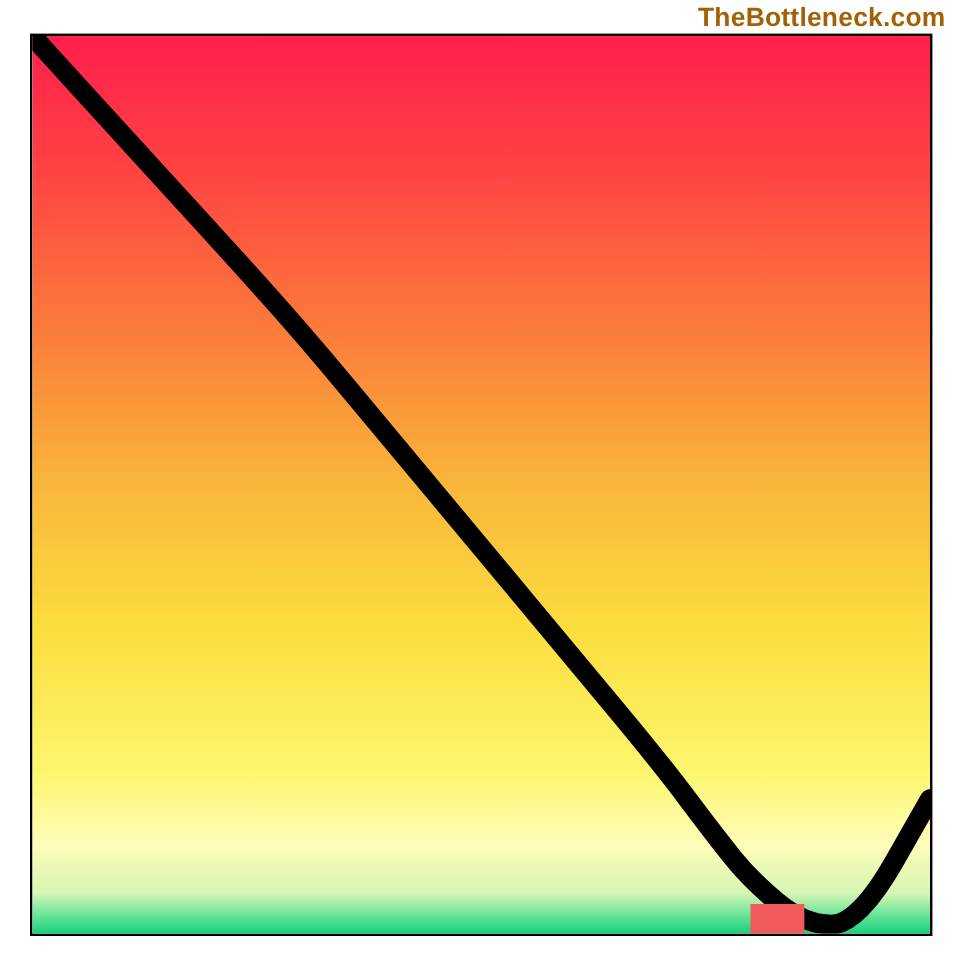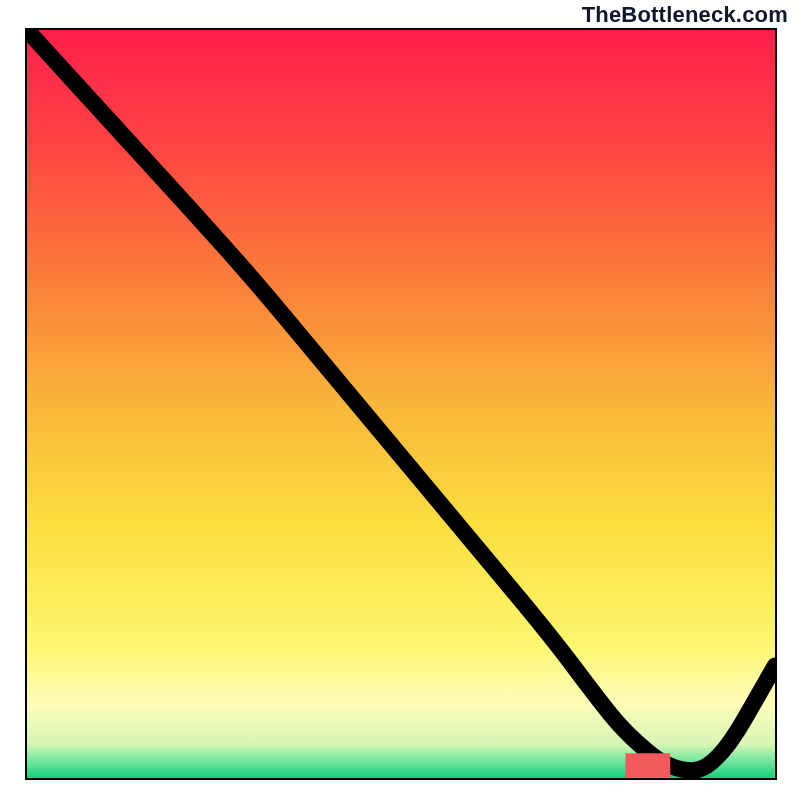--- a/index.html
+++ b/index.html
@@ -15,21 +15,21 @@
     position: relative;
     width: 800px;
     height: 800px;
   }
   .watermark {
     position: absolute;
     top: 2px;
     right: 12px;
     font-size: 22px;
     font-weight: 600;
-    color: #0f172a;
+    color: #a16207;
     letter-spacing: 0.2px;
   }
   .plot-wrap {
     position: absolute;
     left: 25px;
     top: 28px;
     width: 752px;
     height: 752px;
     border: 2.5px solid #000;
     box-sizing: border-box;

